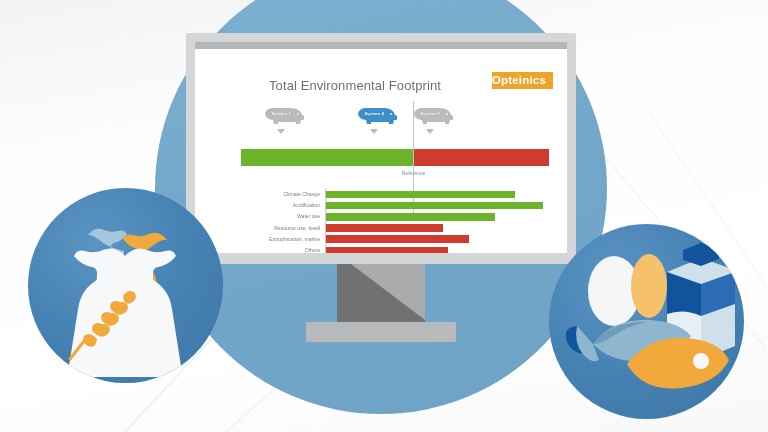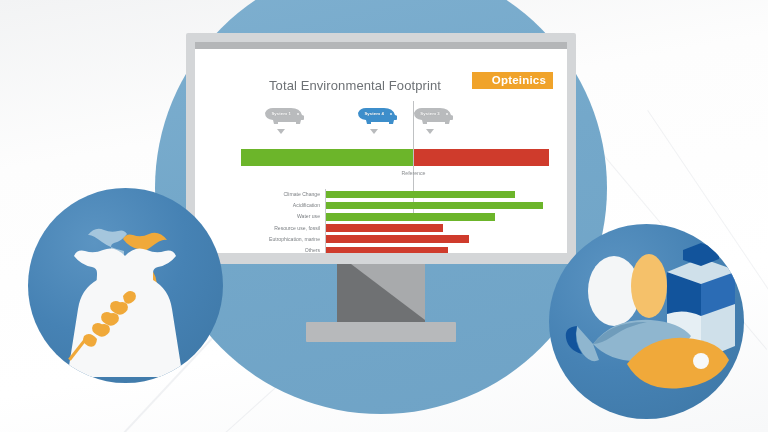--- a/index.html
+++ b/index.html
@@ -83,21 +83,21 @@
   .chart-title {
     position: absolute; left: 74px; top: 29px;
     font-size: 13px; color: #6d7175; letter-spacing: .1px;
     white-space: nowrap;
   }
   .logo-badge {
     position: absolute; right: 14px; top: 23px;
     background: #f0a32a;
     color: #ffffff;
     font-size: 11.5px; font-weight: bold;
-    padding: 2px 7px 3px 20px;
+    padding: 2px 7px 3px 0;
     letter-spacing: .2px;
     line-height: 1.08;
   }
 
   
   .markers { position: absolute; left: 0; top: 56px; width: 100%; height: 42px; }
   .marker { position: absolute; top: 0; width: 46px; text-align: center; }
   .pig-wrap { position: relative; width: 46px; height: 22px; }
   .pig-label {
     position: absolute; left: 0; right: 0; top: 6px;

